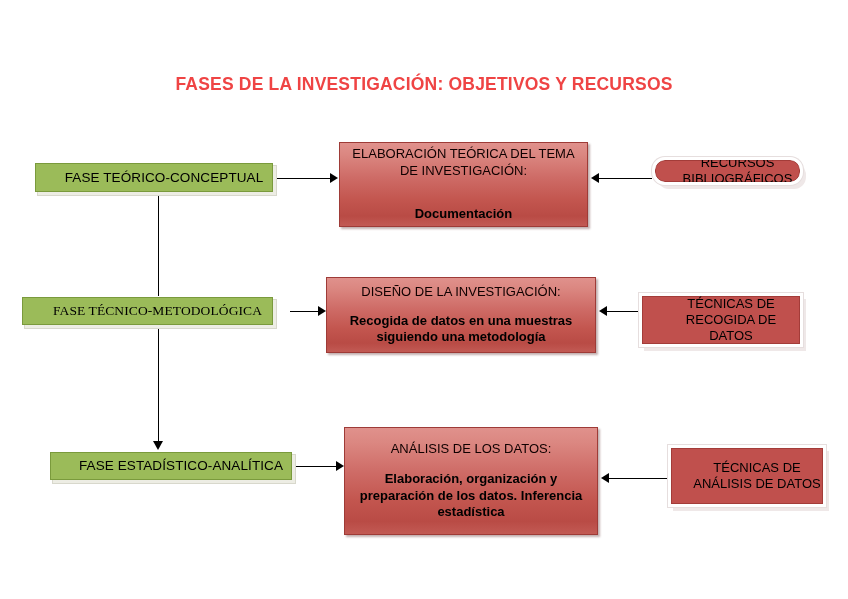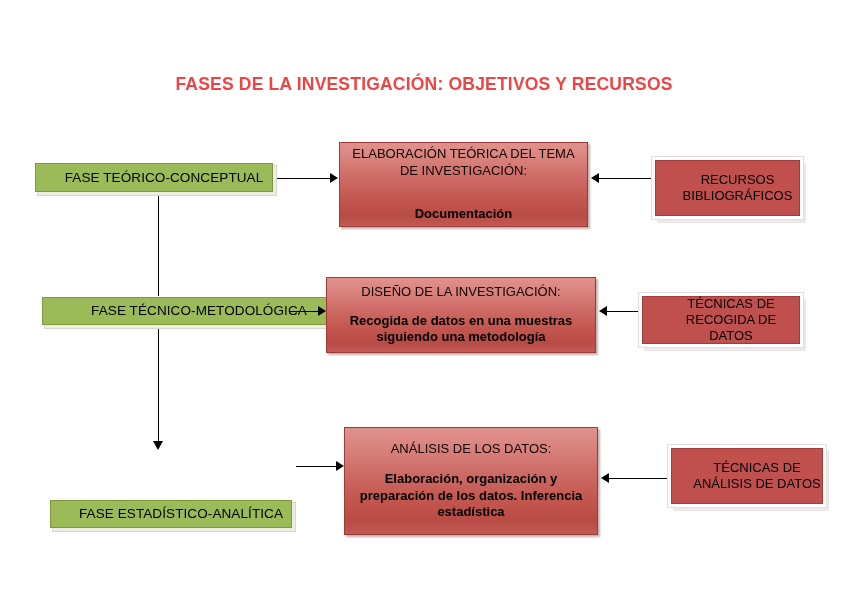--- a/index.html
+++ b/index.html
@@ -144,44 +144,44 @@
   <div class="arrow-right" style="left:330px; top:173px;"></div>
 
   <div class="box red-grad-box" style="left:339px; top:142px; width:249px; height:85px;">
     <span class="head">ELABORACIÓN TEÓRICA DEL TEMA DE INVESTIGACIÓN:</span>
     <span class="body" style="margin-top:27px;">Documentación</span>
   </div>
 
   <div class="arrow-left" style="left:591px; top:173px;"></div>
   <div class="hline" style="left:598px; top:178px; width:54px;"></div>
 
-  <div class="box red-flat-box" style="left:655px; top:160px; width:145px; height:56px;">
+  <div class="box red-flat-box" style="left:655px; top:160px; width:145px; height:22px;border-radius:10px;">
     <span>RECURSOS BIBLIOGRÁFICOS</span>
   </div>
 
-  <div class="box green-box" style="left:42px; top:297px; width:294px; height:28px;">
+  <div class="box green-box" style="left:22px; top:297px; width:251px; height:28px;font-family:Liberation Serif, serif;">
     <span class="lbl">FASE TÉCNICO-METODOLÓGICA</span>
   </div>
 
   <div class="hline" style="left:290px; top:311px; width:30px;"></div>
   <div class="arrow-right" style="left:318px; top:306px;"></div>
 
   <div class="box red-grad-box" style="left:326px; top:277px; width:270px; height:76px;">
     <span class="head">DISEÑO DE LA INVESTIGACIÓN:</span>
     <span class="body" style="margin-top:12px; max-width:256px;">Recogida de datos en una muestras siguiendo una metodología</span>
   </div>
 
   <div class="arrow-left" style="left:599px; top:306px;"></div>
   <div class="hline" style="left:606px; top:311px; width:33px;"></div>
 
   <div class="box red-flat-box" style="left:642px; top:296px; width:158px; height:48px;">
     <span>TÉCNICAS DE RECOGIDA DE DATOS</span>
   </div>
 
-  <div class="box green-box" style="left:50px; top:452px; width:242px; height:28px;margin-top:48px;">
+  <div class="box green-box" style="left:50px; top:452px; width:242px; height:28px;">
     <span class="lbl">FASE ESTADÍSTICO-ANALÍTICA</span>
   </div>
 
   <div class="hline" style="left:296px; top:466px; width:42px;"></div>
   <div class="arrow-right" style="left:336px; top:461px;"></div>
 
   <div class="box red-grad-box" style="left:344px; top:427px; width:254px; height:108px;">
     <span class="head">ANÁLISIS DE LOS DATOS:</span>
     <span class="body" style="margin-top:14px; max-width:236px;">Elaboración, organización y preparación de los datos. Inferencia estadística</span>
   </div>

